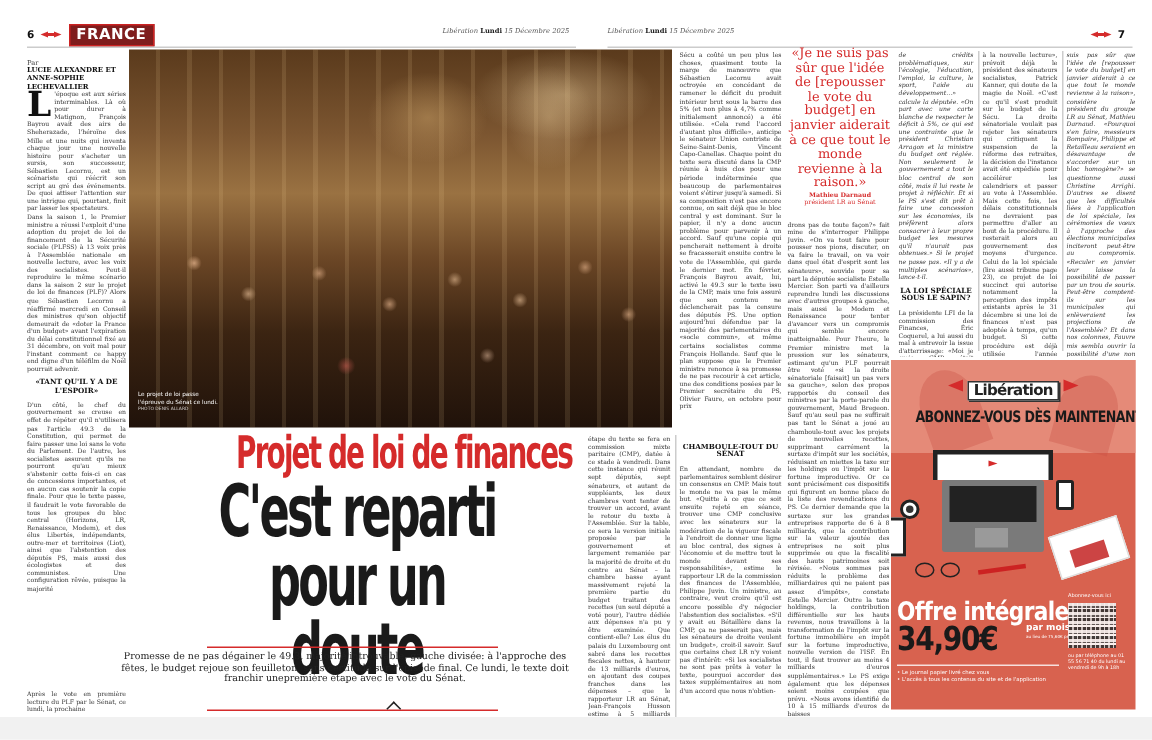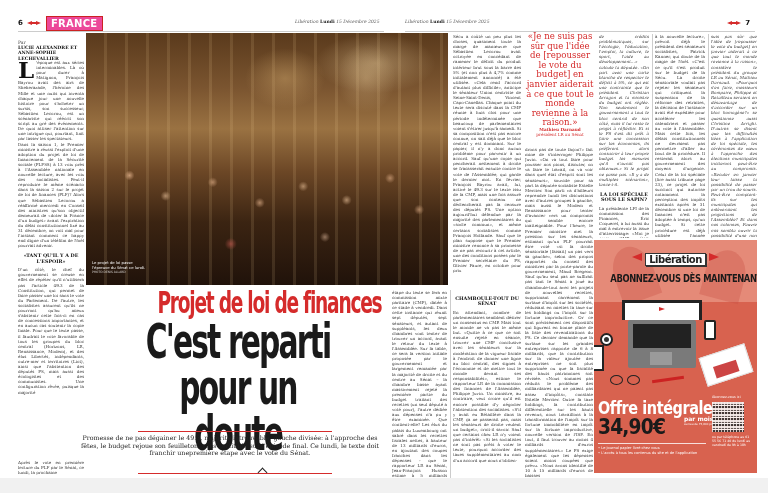--- a/index.html
+++ b/index.html
@@ -9,21 +9,21 @@
   .spread { position: absolute; left: 0; top: 0; width: 768px; height: 478px; background: #fff; }
 
   
   .hdr { position: absolute; top: 16px; height: 14px; display: flex; align-items: center; }
   .hdr-left { left: 18px; }
   .page-num { font-family: "DejaVu Sans", sans-serif; font-weight: bold; font-size: 7px; color: #111; margin-right: 4px; }
   .lib-arrow { width: 14px; height: 5px; position: relative; margin-right: 5px; }
   .lib-arrow::before { content: ""; position: absolute; left: 0; top: 0; border-top: 2.5px solid transparent; border-bottom: 2.5px solid transparent; border-right: 5px solid #d52b2b; }
   .lib-arrow::after { content: ""; position: absolute; right: 0; top: 0; border-top: 2.5px solid transparent; border-bottom: 2.5px solid transparent; border-left: 5px solid #d52b2b; }
   .lib-arrow span { position: absolute; left: 4px; right: 4px; top: 1.5px; height: 2px; background: #d52b2b; }
-  .rubric { background: #ec4899; color: #fff; font-family: "DejaVu Sans", sans-serif; font-weight: bold; font-size: 10px; padding: 1px 4px; letter-spacing: 0.3px; border: 1px solid #c22; }
+  .rubric { background: #7f1d1d; color: #fff; font-family: "DejaVu Sans", sans-serif; font-weight: bold; font-size: 10px; padding: 1px 4px; letter-spacing: 0.3px; border: 1px solid #c22; }
   .folio { position: absolute; top: 19px; font-size: 4.5px; color: #555; font-style: italic; }
   .folio b { font-style: normal; color: #222; }
   .folio-left { left: 295px; }
   .folio-right { left: 405px; }
   .hdr-right { right: 14px; }
   .hdr-right .lib-arrow { margin-right: 4px; margin-left: 0; }
   .rule-top { position: absolute; top: 31px; height: 1px; background: #ccc; }
 
   
   .byline { position: absolute; left: 18px; top: 40px; width: 68px; font-size: 4.5px; line-height: 5.2px; }

